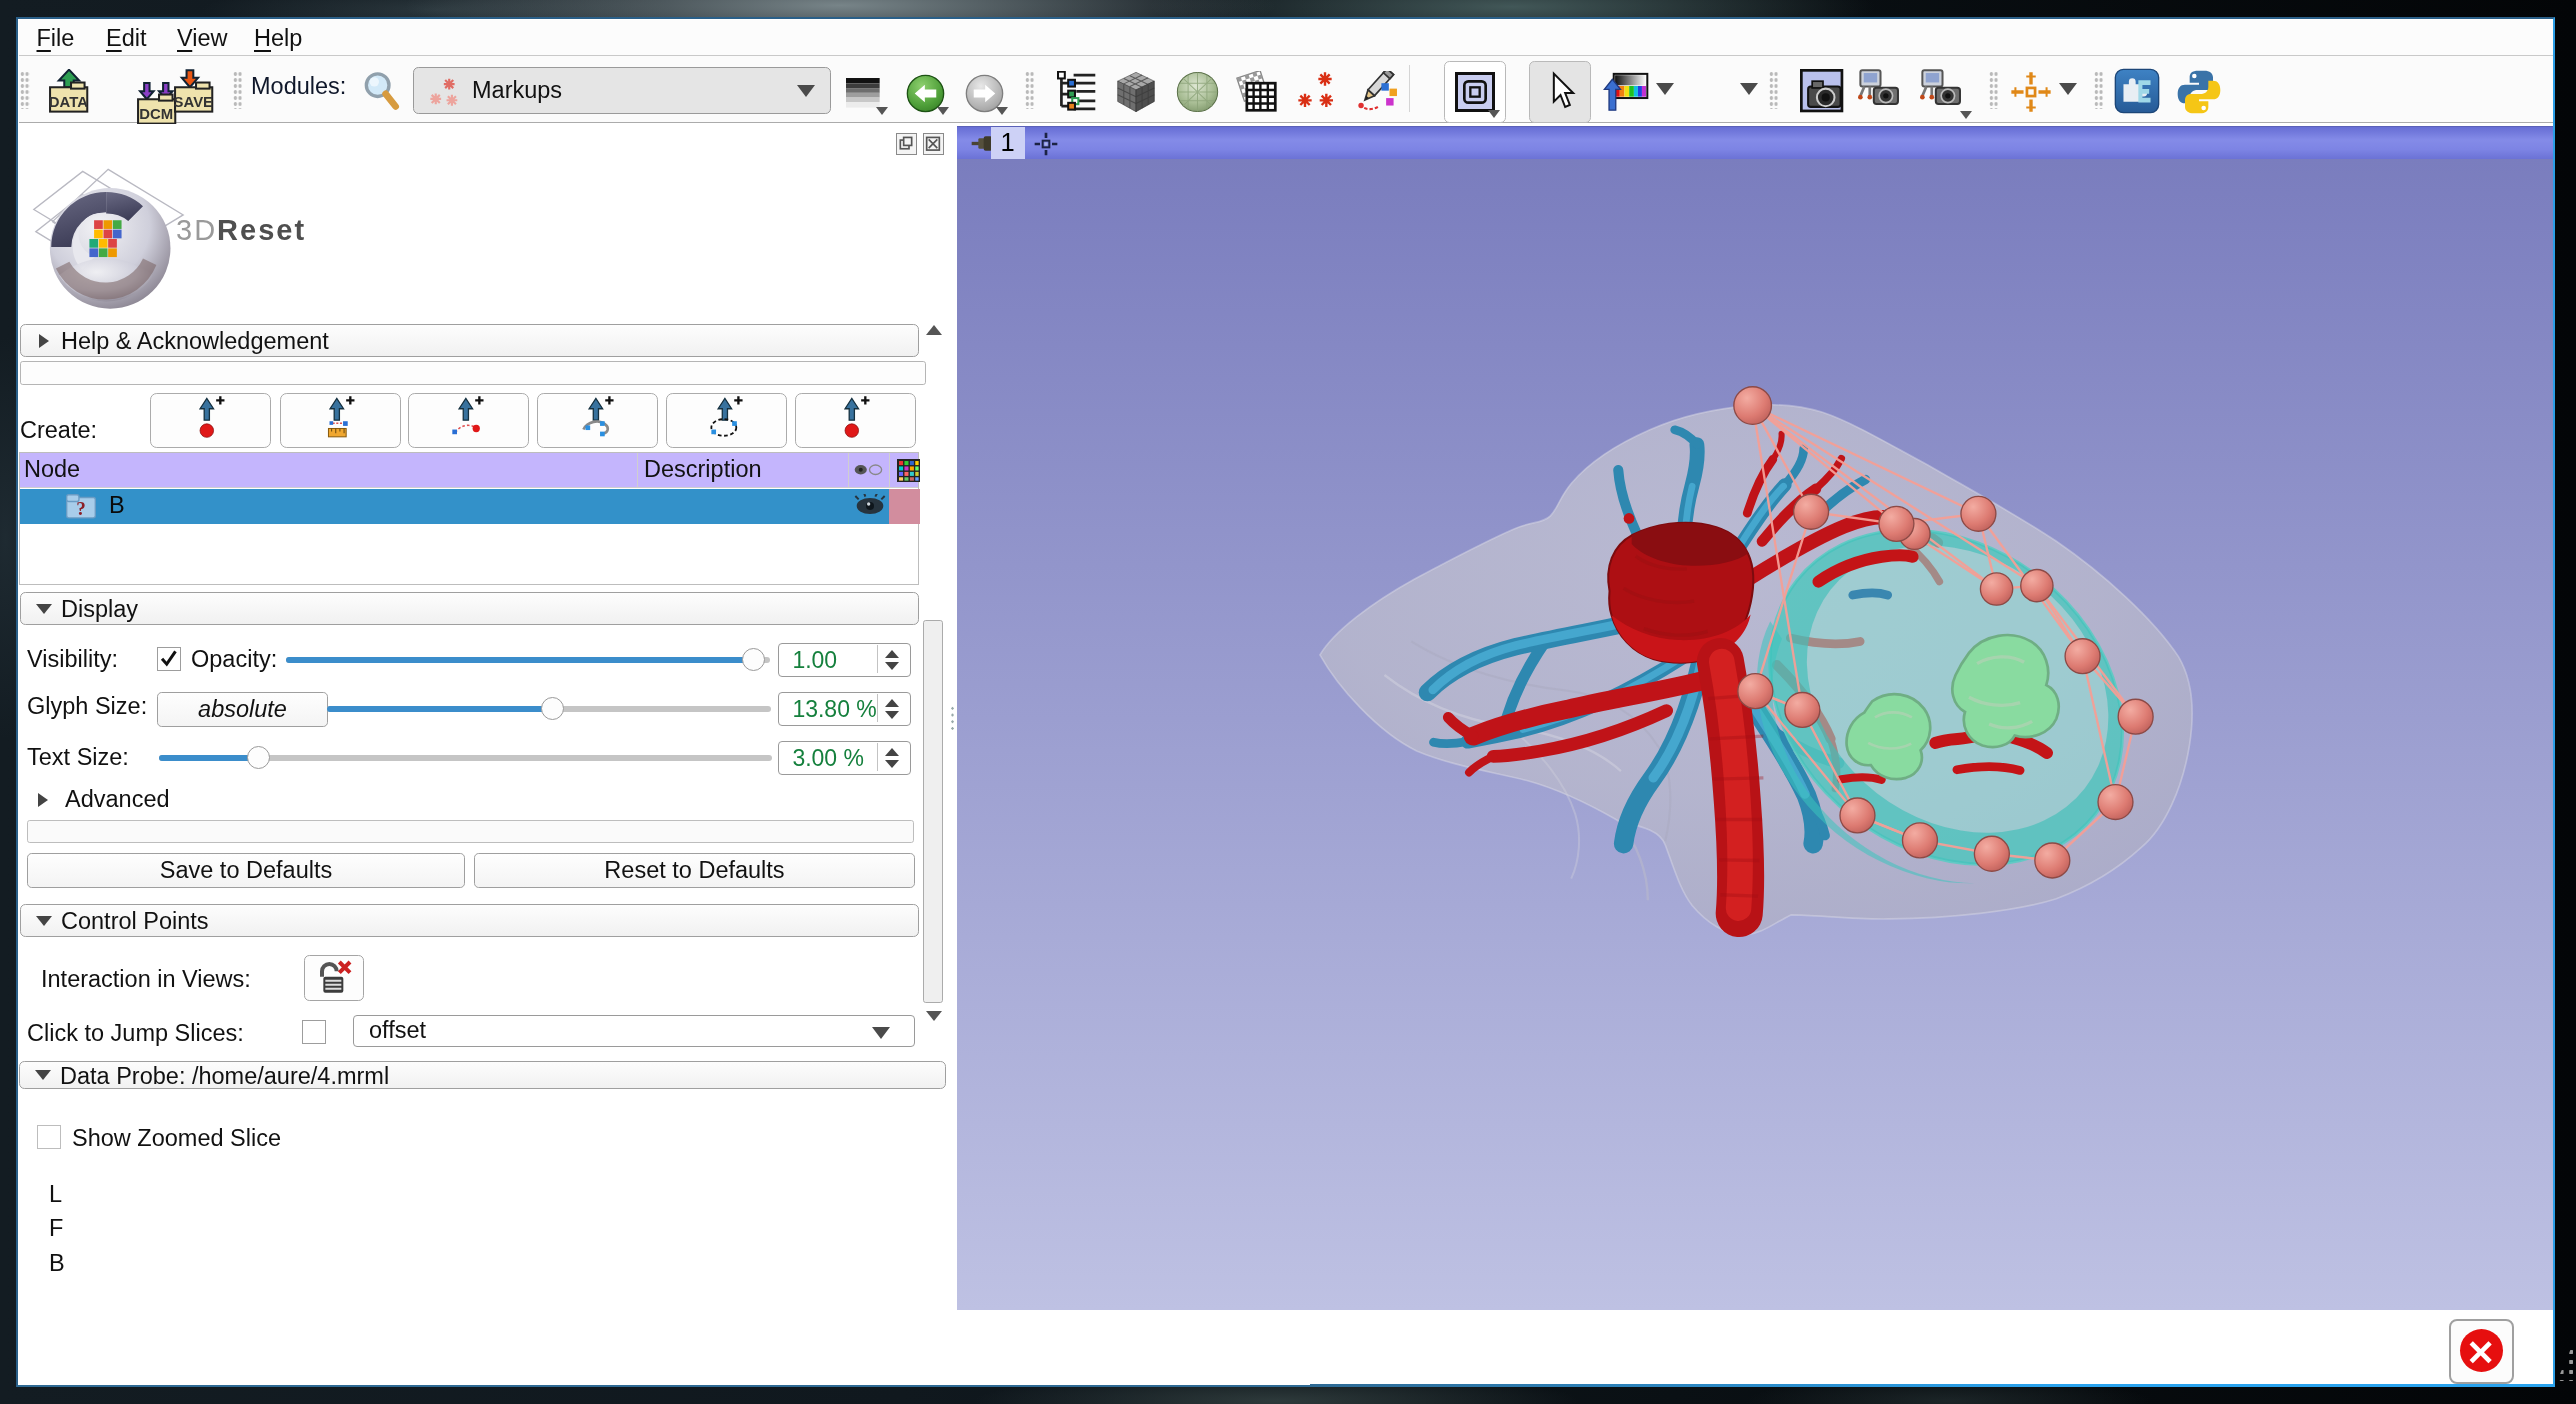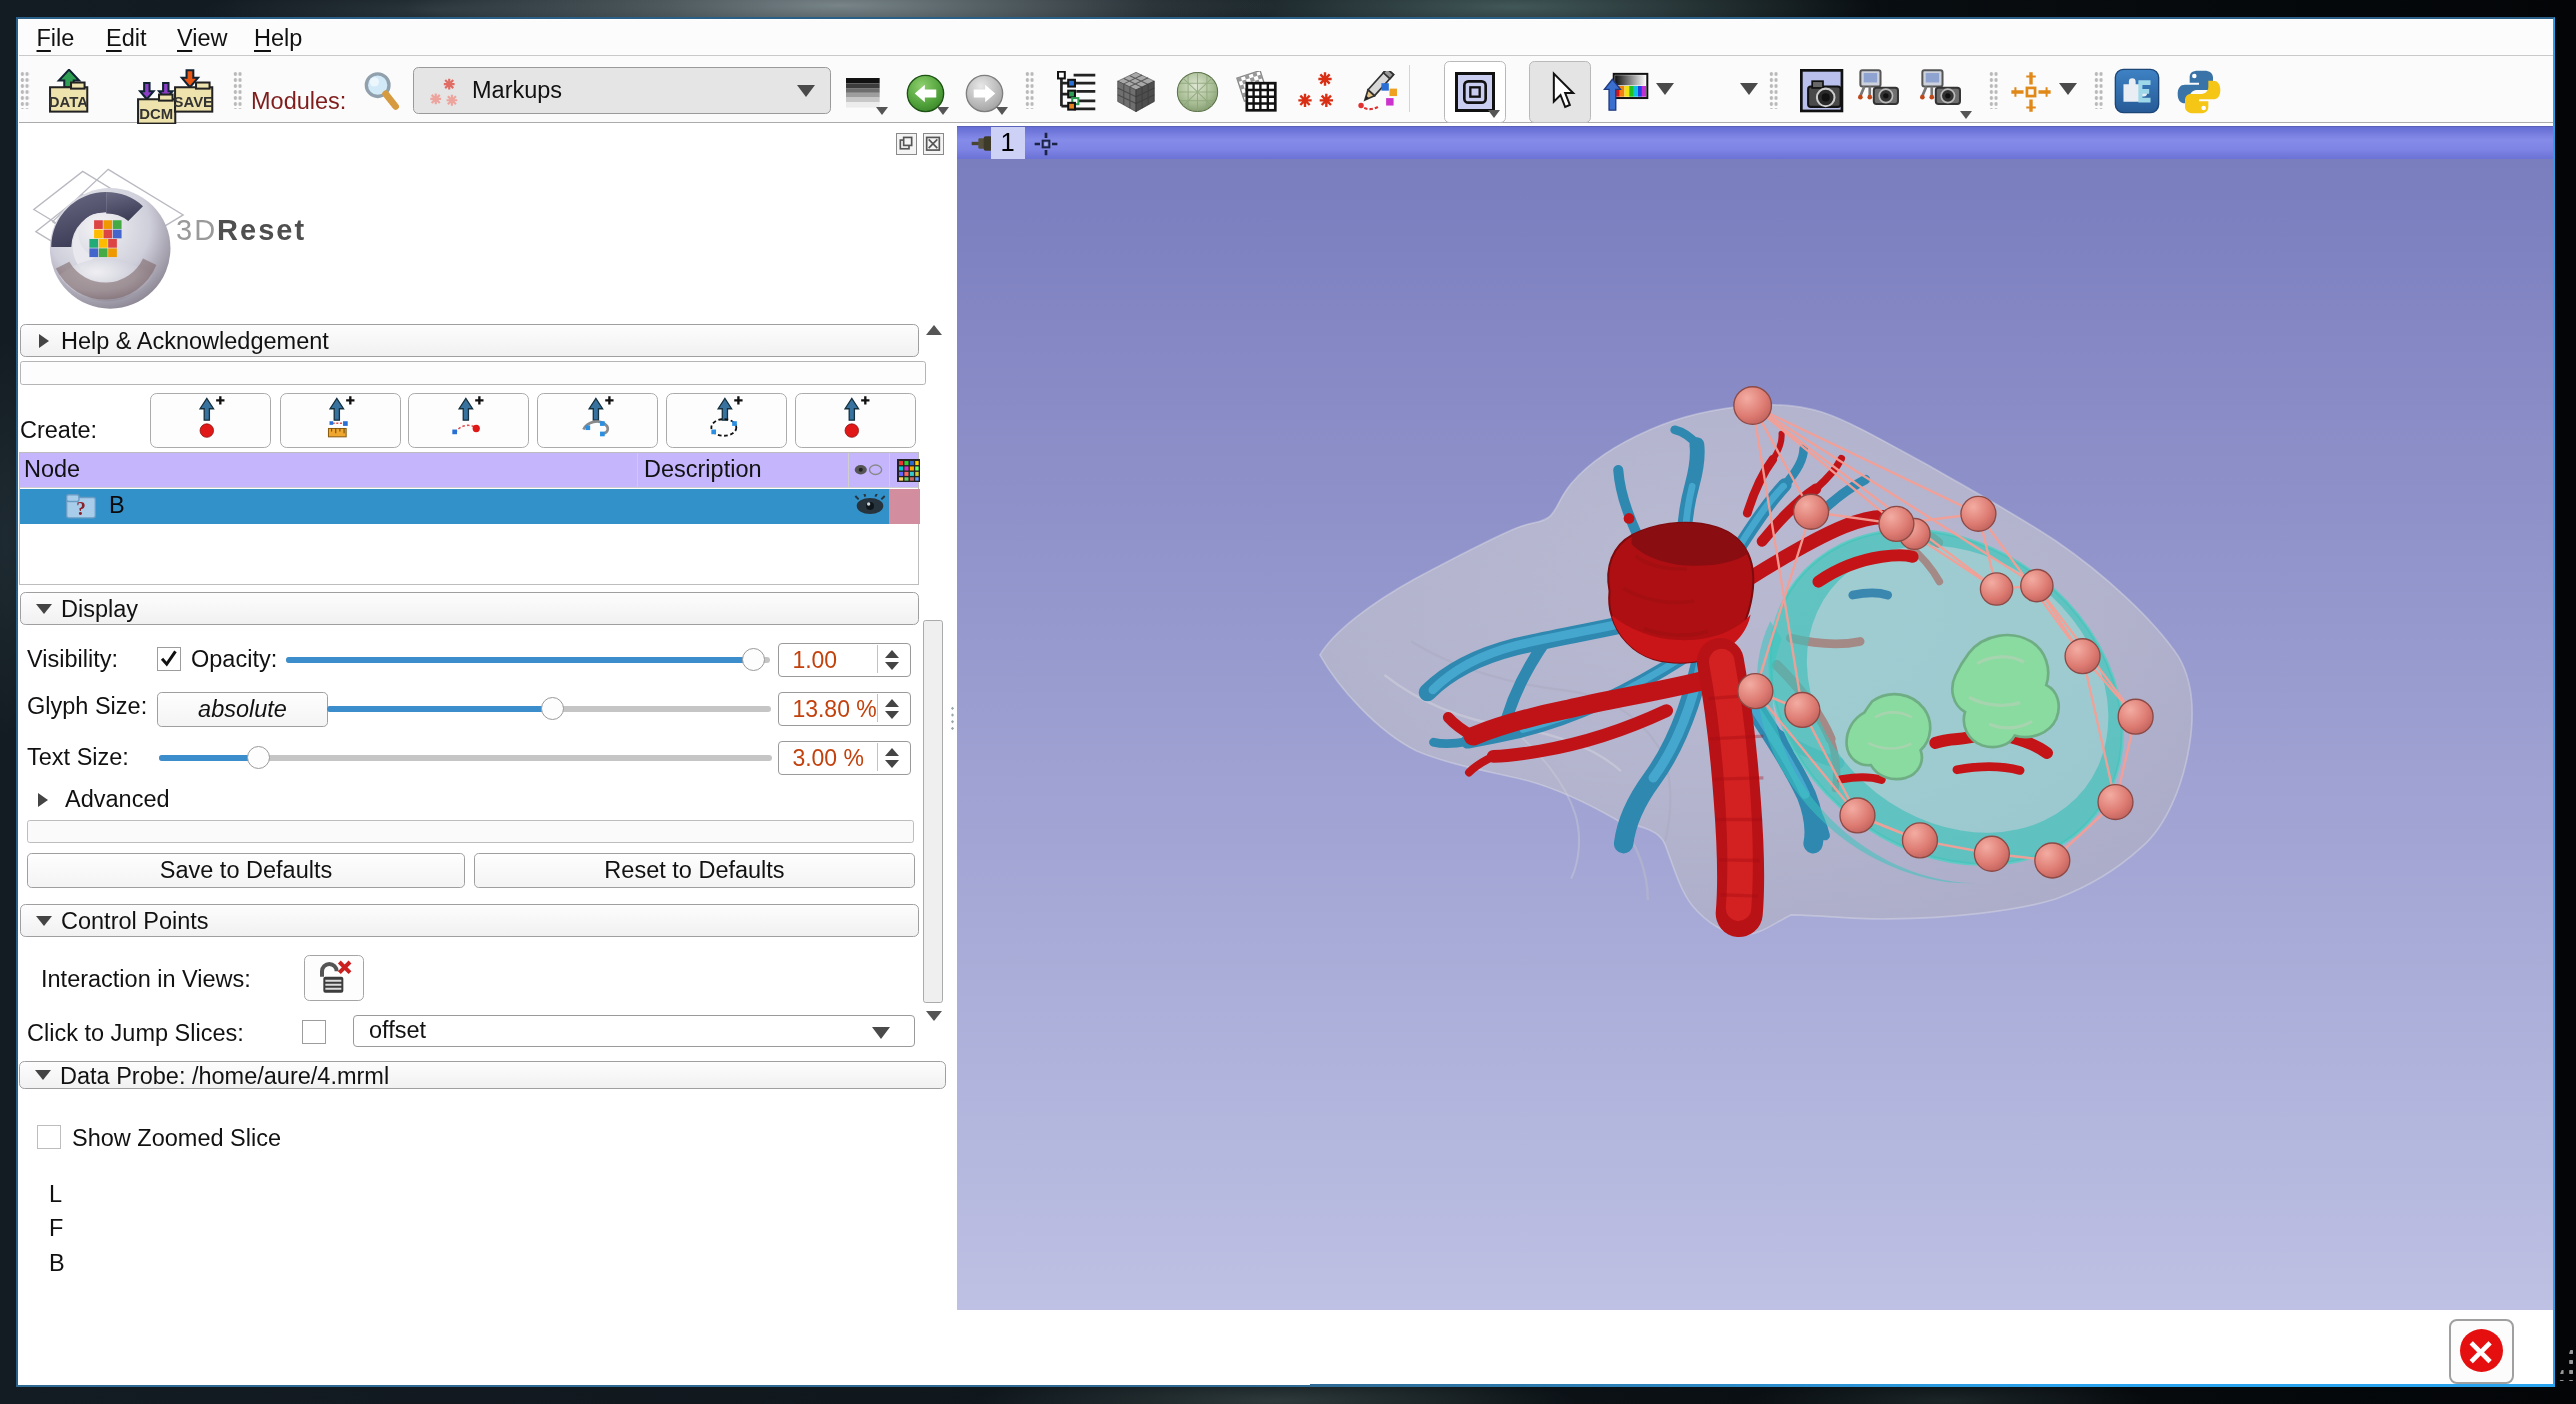--- a/index.html
+++ b/index.html
@@ -22,36 +22,36 @@
 
 #menubar { position:absolute; left:19px; top:19.5px; width:2534px; height:36px; background:#fcfcfc; border-bottom:0.7px solid #c9c9c9; }
 .menuitem { position:absolute; top:5.4px; font-size:23.5px; color:#111; }
 .menuitem span { text-decoration:underline; text-underline-offset:4px; }
 
 #toolbar { position:absolute; left:19px; top:56px; width:2534px; height:67px; background:#fbfbfb; border-bottom:1.3px solid #ababab; }
 .grip { position:absolute; width:9.4px; height:38px; top:15px;
   background-image:radial-gradient(circle 2px, #b9b9b9 1.6px, transparent 2px);
   background-size:4.7px 6px; }
 .tsep { position:absolute; top:9.4px; width:1.3px; height:47px; background:#d5d5d5; }
-.tlabel { position:absolute; font-size:23.5px; color:#7f1d1d; top:32px;text-align:center; }
+.tlabel { position:absolute; font-size:23.5px; color:#0f172a; top:17px;text-align:center; }
 #modcombo { position:absolute; left:394px; top:10.8px; width:418px; height:47px; background:#e5e5e5; border:1.3px solid #9a9a9a; border-radius:5.4px; }
 #modcombo .ctext { position:absolute; left:58px; top:9.4px; font-size:23.5px; color:#111; }
 .darr { position:absolute; width:0; height:0; border-left:9.4px solid transparent; border-right:9.4px solid transparent; border-top:12px solid #4a4a4a; }
 .sarr { position:absolute; width:0; height:0; border-left:6.7px solid transparent; border-right:6.7px solid transparent; border-top:8.7px solid #555; }
 .toolbtn { position:absolute; top:4.7px; width:62px; height:62px; border:1.3px solid #b9b9b9; border-radius:5.4px; }
 
 #panel { position:absolute; left:19px; top:124px; width:938px; height:1260px; background:#ffffff; }
 .secheader { position:absolute; left:1.3px; width:899px; height:33px; background:linear-gradient(#fdfdfd,#f1f1f1); border:1.3px solid #9f9f9f; border-radius:5.4px; }
 .secheader .stext { position:absolute; left:40px; top:3.4px; font-size:23.5px; color:#111; }
 .tri-r { position:absolute; width:0; height:0; border-top:7.4px solid transparent; border-bottom:7.4px solid transparent; border-left:10px solid #444; }
 .tri-d { position:absolute; width:0; height:0; border-left:8px solid transparent; border-right:8px solid transparent; border-top:10px solid #444; }
 .plabel { position:absolute; font-size:23.5px; color:#111; }
 .createbtn { position:absolute; width:121px; height:55px; border:1.3px solid #ababab; border-radius:6.7px; background:#fdfdfd; }
 .spinbox { position:absolute; left:778px; width:133px; height:34px; border:1.3px solid #9a9a9a; border-radius:4px; background:#fff; }
-.spinbox .sval { position:absolute; left:13.4px; top:2.7px; font-size:23px; color:#c2410c; }
+.spinbox .sval { position:absolute; left:13.4px; top:2.7px; font-size:23px; color:#15803d; }
 .spinbox::after { content:""; position:absolute; right:32px; top:1.3px; width:1px; height:28px; background:#c3c3c3; }
 .spin-up { position:absolute; right:10.8px; top:6px; width:0; height:0; border-left:7.4px solid transparent; border-right:7.4px solid transparent; border-bottom:8.7px solid #444; }
 .spin-dn { position:absolute; right:10.8px; bottom:6px; width:0; height:0; border-left:7.4px solid transparent; border-right:7.4px solid transparent; border-top:8.7px solid #444; }
 .slidertrack { position:absolute; height:6px; border-radius:3.4px; background:#c5c5c5; }
 .sliderfill { position:absolute; height:6px; border-radius:3.4px; background:#3b8dcb; }
 .sliderthumb { position:absolute; width:23px; height:23px; border-radius:50%; background:#fdfdfd; border:1.3px solid #9a9a9a; top:-9.4px; }
 .checkbox { position:absolute; width:24px; height:24px; background:#fff; border:1.3px solid #9d9d9d; }
 .pushbtn { position:absolute; height:35px; background:linear-gradient(#fefefe,#f4f4f4); border:1.3px solid #9f9f9f; border-radius:4.7px; text-align:center; font-size:23.5px; color:#111; padding-top:2.7px; }
 
 #viewbar { position:absolute; left:957px; top:126px; width:1596px; height:33px; background:linear-gradient(#666dd4,#848be8 40%,#7d84e4 70%,#6b72d6); border-top:1.3px solid #5a60b8; }

